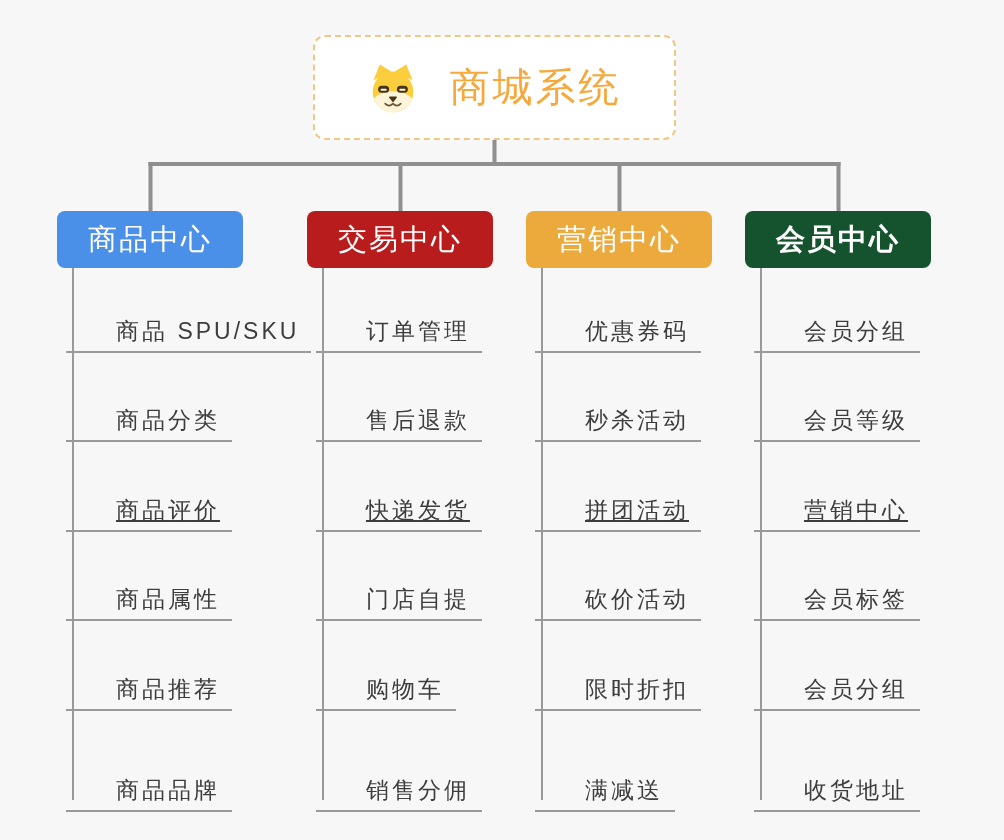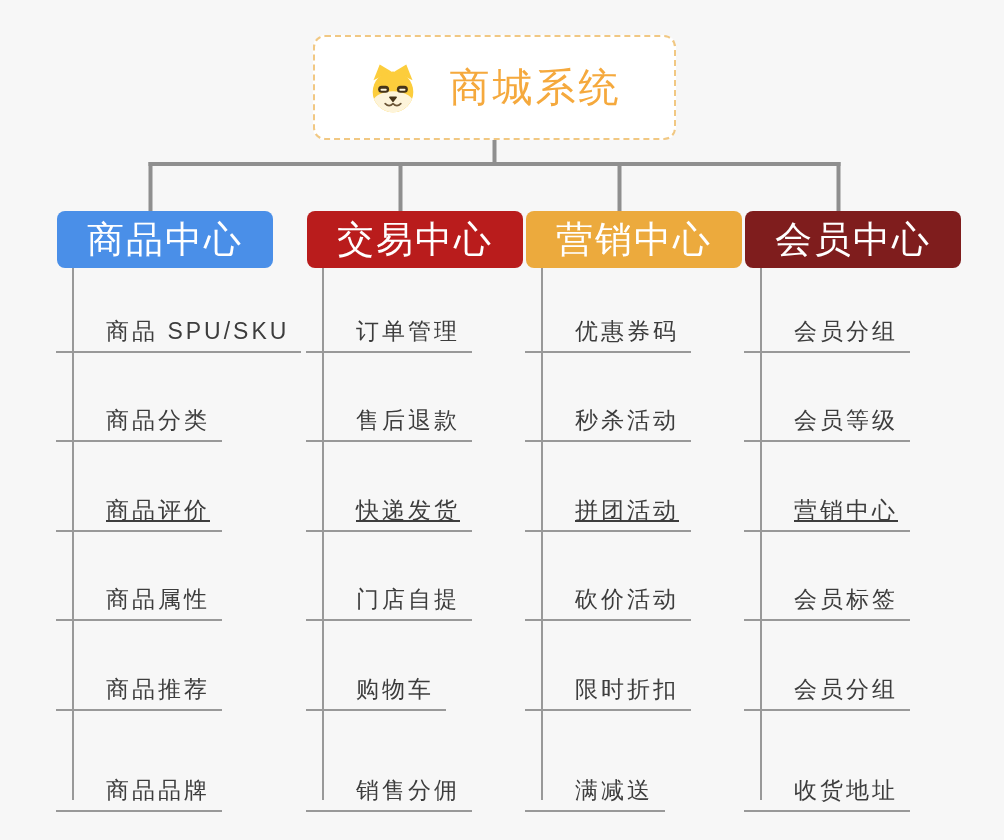--- a/index.html
+++ b/index.html
@@ -40,35 +40,35 @@
     pointer-events:none;
   }
   
   .branch{position:absolute;top:0;height:840px;}
   .branch.b0{left:56px;}
   .branch.b1{left:306px;}
   .branch.b2{left:525px;}
   .branch.b3{left:744px;}
   .branch-head{
     position:absolute;left:1px;top:211px;
-    width:216px;height:57px;
+    width:186px;height:57px;
     border-radius:8px;
     color:#ffffff;
-    font-size:37px;letter-spacing:2px;
+    font-size:29px;letter-spacing:2px;
     line-height:57px;text-align:center;
     white-space:nowrap;
     cursor:default;
   }
   .branch-vline{
     position:absolute;left:16px;top:268px;
     width:2px;height:532px;
     background:#999999;
   }
   .leaf{
-    position:absolute;left:0;
+    position:absolute;left:10px;
     display:inline-block;
     padding:0 12px 6px 50px;
     border-bottom:2px solid #999999;
     font-size:23px;line-height:28px;
     letter-spacing:3px;
     color:#3d3d3d;
     white-space:nowrap;
     cursor:default;
   }
   .leaf.r0{top:317px;}
@@ -140,21 +140,21 @@
     <div class="branch-vline"></div>
     <div class="leaf r0">优惠券码</div>
     <div class="leaf r1">秒杀活动</div>
     <div class="leaf r2">拼团活动</div>
     <div class="leaf r3">砍价活动</div>
     <div class="leaf r4">限时折扣</div>
     <div class="leaf r5">满减送</div>
   </div>
 
   <div class="branch b3">
-    <div class="branch-head" style="background-color: #7f1d1d;">会员中心</div>
+    <div class="branch-head" style="background-color: #14532d; font-weight: bold;">会员中心</div>
     <div class="branch-vline"></div>
     <div class="leaf r0">会员分组</div>
     <div class="leaf r1">会员等级</div>
     <div class="leaf r2">营销中心</div>
     <div class="leaf r3">会员标签</div>
     <div class="leaf r4">会员分组</div>
     <div class="leaf r5">收货地址</div>
   </div>
 
 </div>

